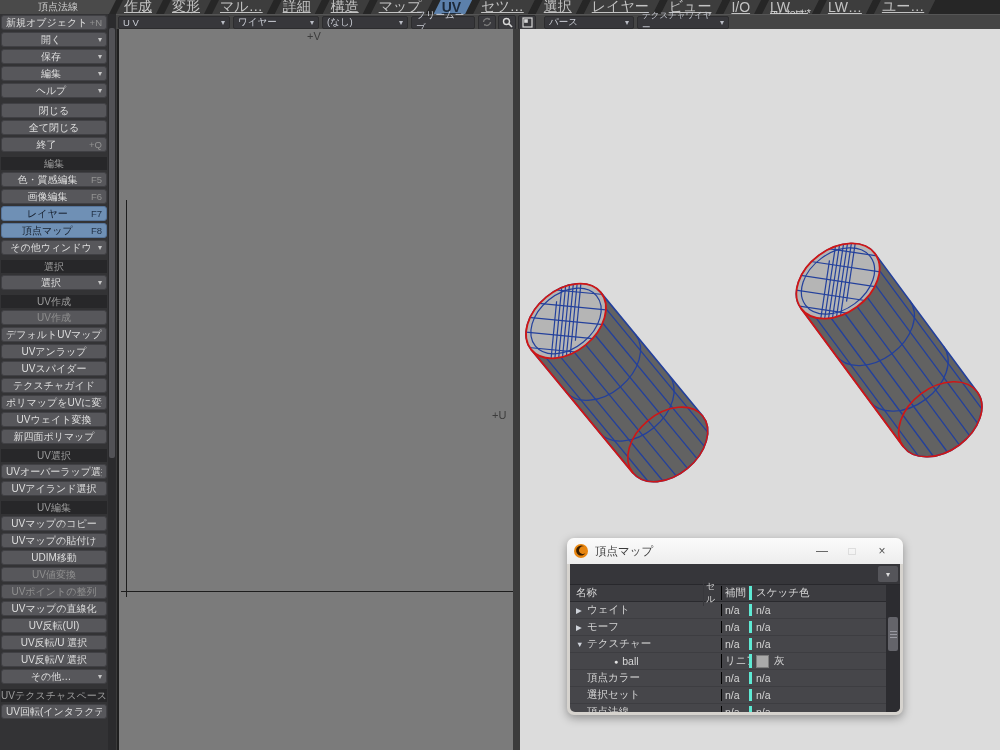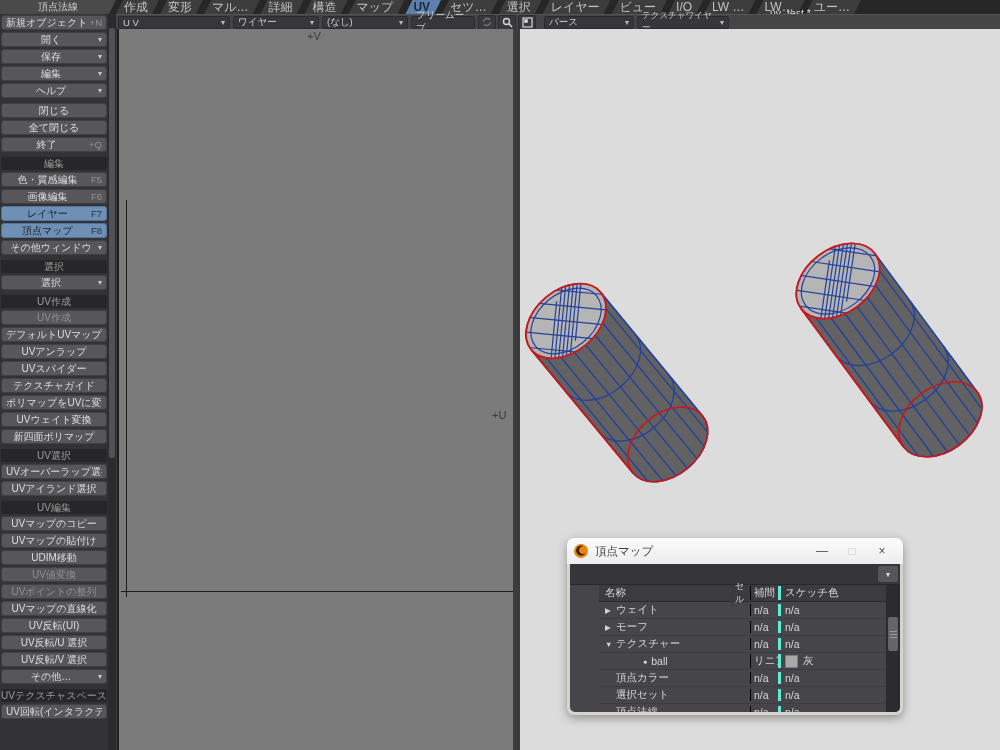--- a/index.html
+++ b/index.html
@@ -5,23 +5,23 @@
   html,body{margin:0;padding:0;}
   body{width:1000px;height:750px;overflow:hidden;position:relative;
        font-family:"Liberation Sans","DejaVu Sans",sans-serif;
        background:#3a3a3a;-webkit-font-smoothing:antialiased;}
   
   #menubar{position:absolute;left:0;top:0;width:1000px;height:14px;background:#262626;display:flex;}
   .filetab{width:116px;height:14px;background:#4a4a4a;color:#cfcfcf;font-size:10px;
            display:flex;align-items:center;justify-content:center;
            clip-path:polygon(0 0,100% 0,calc(100% - 7px) 100%,0 100%);}
   .tabs{display:flex;height:14px;}
-  .tab{height:14px;padding:0 11px 0 8px;background:#3d3d3d;color:#c3c3c3;font-size:12px;
+  .tab{height:14px;padding:0 11px 0 8px;background:#3d3d3d;color:#c3c3c3;font-size:14px;
        display:flex;align-items:center;margin-right:1px;
-       clip-path:polygon(7px 0,100% 0,calc(100% - 7px) 100%,0 100%);}
+       clip-path:polygon(7px 0,100% 0,calc(100% - 7px) 100%,0 100%);text-decoration:underline;}
   .tab.active{background:#5c80ab;color:#1d2a3a;font-weight:bold;}
   #doc-title{position:absolute;left:770px;top:0;height:26px;display:flex;align-items:center;
              color:#d2d2d2;font-size:10.5px;}
   
   #toolbar{position:absolute;left:0;top:14px;width:1000px;height:15px;background:#454545;
            border-top:1px solid #555;box-sizing:border-box;display:flex;align-items:center;}
   .dd{height:13px;background:#37373b;border:1px solid #2c2c2e;border-radius:2px;color:#c9ccd4;
       font-size:9.5px;display:flex;align-items:center;justify-content:space-between;
       padding:0 4px;box-sizing:border-box;margin-right:3px;}
   .dd .chev{color:#b9bcc4;font-size:8px;margin-left:6px;}
@@ -60,21 +60,21 @@
                  padding:0 6px;box-sizing:border-box;}
   #vmap-title{color:#3a3a3a;font-size:11.5px;margin-left:6px;flex:1;}
   .wbtn{width:30px;height:20px;display:flex;align-items:center;justify-content:center;font-size:12px;color:#555;}
   .wbtn.dim{color:#c9c9c9;}
   #vmap-body{position:absolute;left:3px;right:3px;top:26px;bottom:3px;background:#46464a;
              border-radius:0 0 5px 5px;overflow:hidden;}
   #vmap-strip{height:20px;background:#36363a;display:flex;justify-content:flex-end;align-items:center;
               padding:0 2px;border-bottom:1px solid #28282c;}
   #vmap-strip .stripbtn{width:20px;height:16px;background:#55555a;border-radius:2px;color:#ddd;font-size:8px;
               display:flex;align-items:center;justify-content:center;}
-  #vmap-table{position:absolute;left:0;right:14px;top:21px;bottom:0;font-size:10.5px;color:#d6d6d6;padding-left:29px;}
+  #vmap-table{position:absolute;left:0;right:14px;top:21px;bottom:0;font-size:10.5px;color:#d6d6d6;}
   .vrow{height:16px;display:flex;align-items:center;border-bottom:1px solid #3d3d41;position:relative;}
   .vrow.head{background:#3c3c40;color:#d8d8d8;border-bottom:1px solid #2a2a2e;}
   .vcell-name{width:133px;display:flex;align-items:center;box-sizing:border-box;padding-left:6px;overflow:hidden;white-space:nowrap;}
   .vcell-cel{width:18px;box-sizing:border-box;border-left:1px solid #38383c;padding-left:2px;font-size:9px;overflow:hidden;}
   .vcell-int{width:28px;box-sizing:border-box;border-left:1px solid #000000;padding-left:3px;overflow:hidden;white-space:nowrap;}
   .vcell-sk{flex:1;box-sizing:border-box;border-left:3px solid #5eead4;padding-left:4px;display:flex;align-items:center;overflow:hidden;}
   .tri{font-size:7.5px;color:#cfd3da;width:11px;display:inline-block;}
   .bullet{font-size:7px;margin:0 4px 0 38px;color:#e2e2e2;}
   .swatch{width:11px;height:11px;background:#a9a9a9;border:1px solid #7d7d7d;margin-right:5px;display:inline-block;}
   #vmap-scroll{position:absolute;right:0;top:21px;bottom:0;width:14px;background:#2c2c30;}

